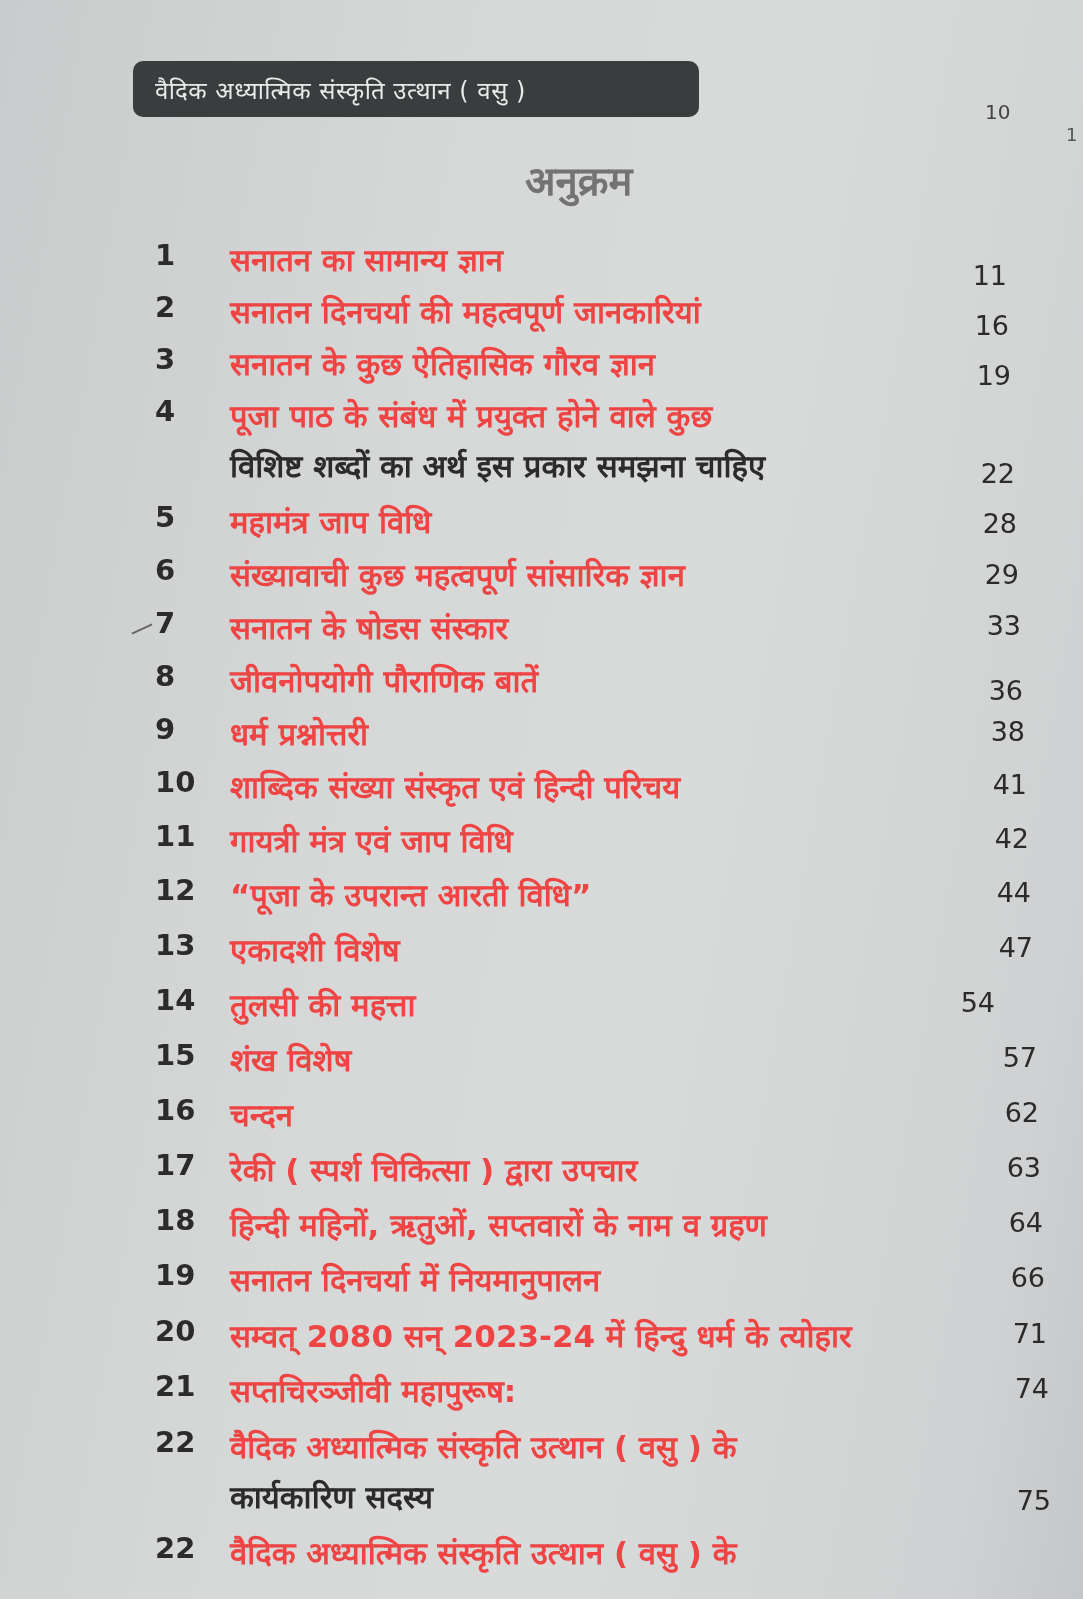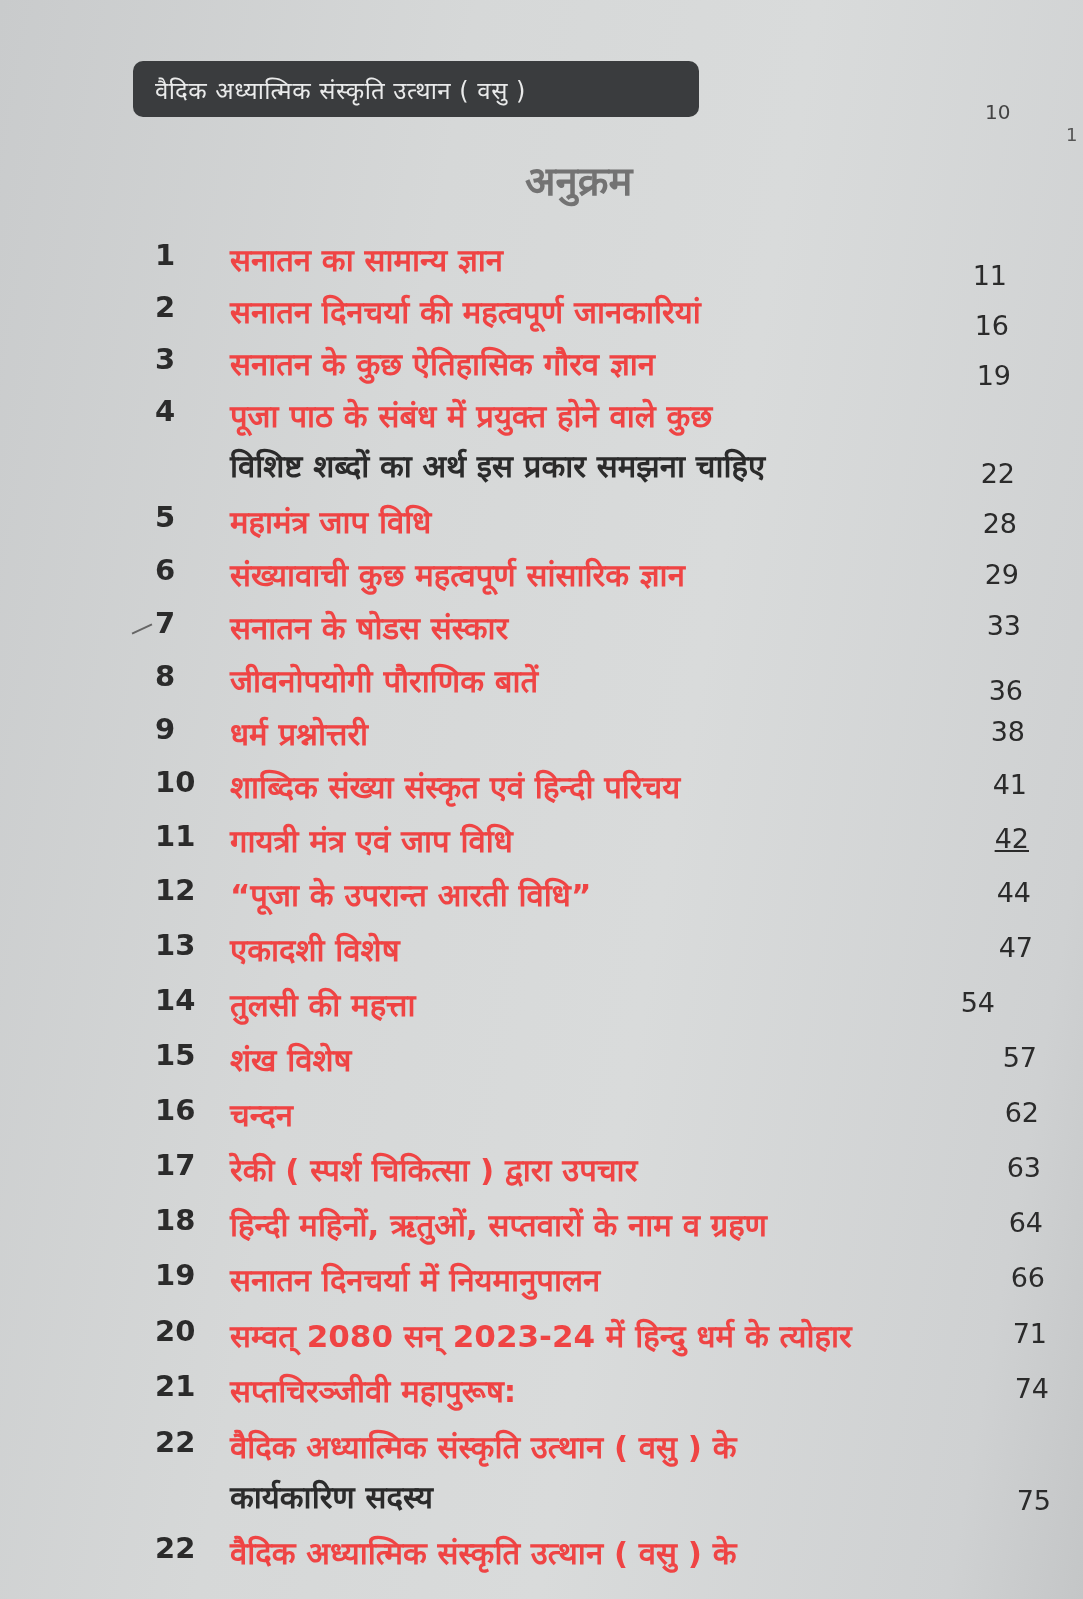--- a/index.html
+++ b/index.html
@@ -115,21 +115,21 @@
 
   <div class="toc-row" style="top:765px;">
     <span class="toc-num">10</span>
     <span class="toc-text">शाब्दिक संख्या संस्कृत एवं हिन्दी परिचय</span>
     <span class="toc-page" style="left:967px; top:4px;">41</span>
   </div>
 
   <div class="toc-row" style="top:819px;">
     <span class="toc-num">11</span>
     <span class="toc-text">गायत्री मंत्र एवं जाप विधि</span>
-    <span class="toc-page" style="left:969px; top:4px;text-decoration:underline;">42</span>
+    <span class="toc-page" style="left:969px; top:4px;">42</span>
   </div>
 
   <div class="toc-row" style="top:873px;">
     <span class="toc-num">12</span>
     <span class="toc-text">“पूजा के उपरान्त आरती विधि”</span>
     <span class="toc-page" style="left:971px; top:4px;">44</span>
   </div>
 
   <div class="toc-row" style="top:928px;">
     <span class="toc-num">13</span>

